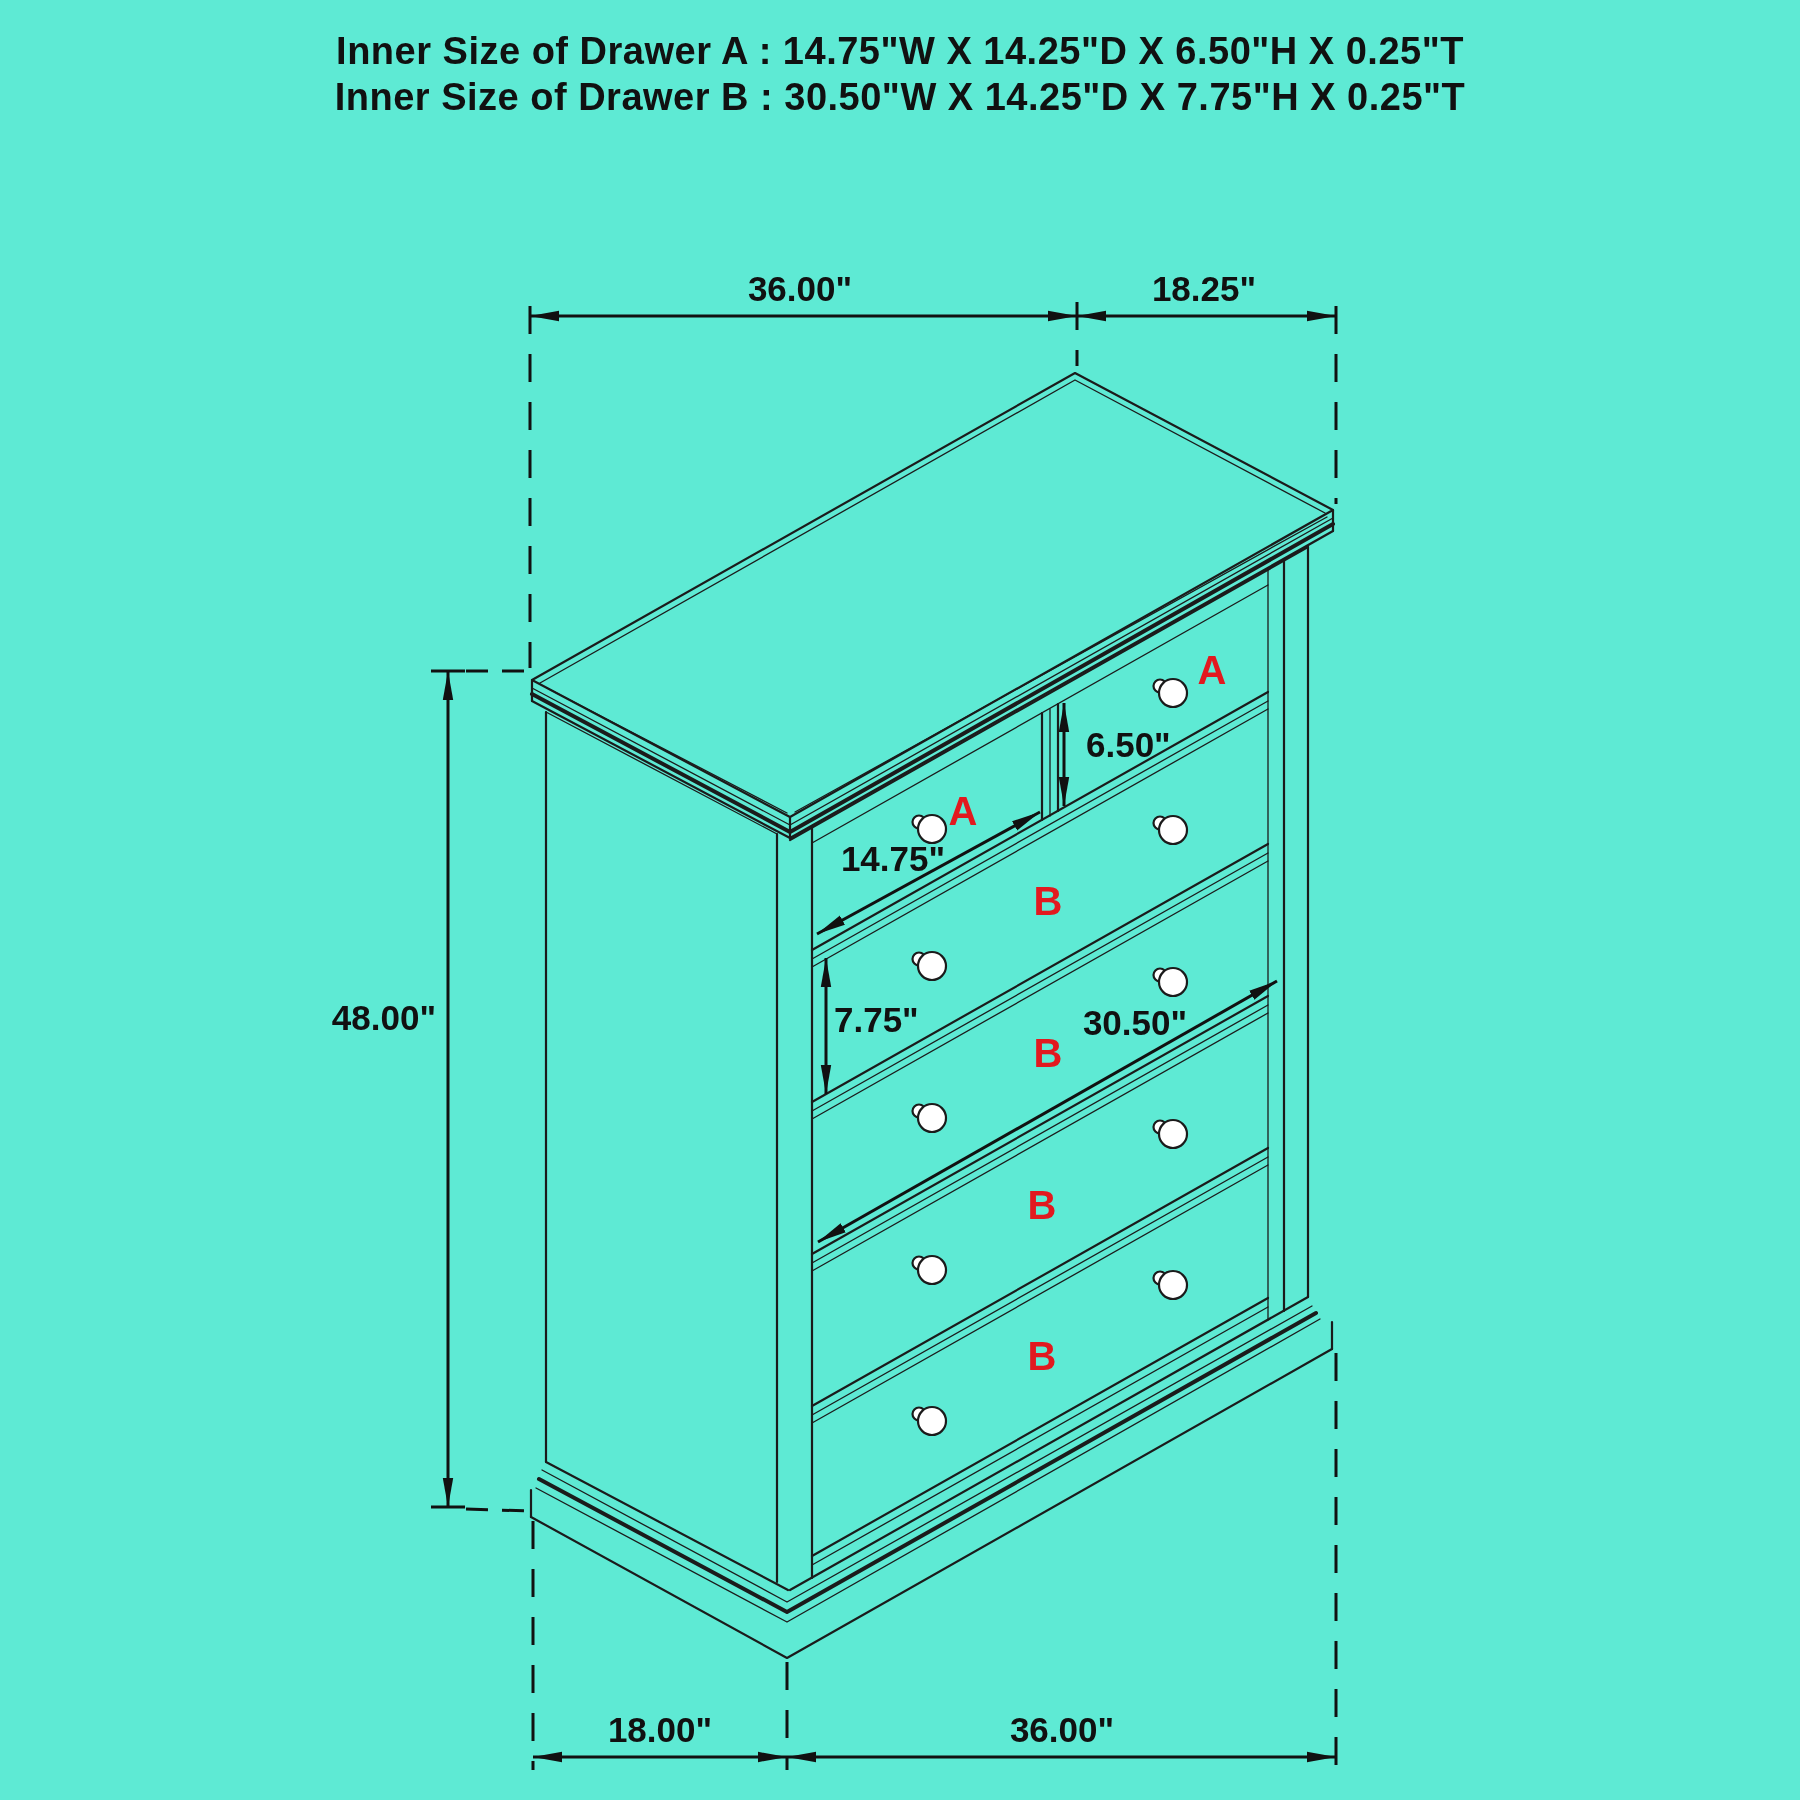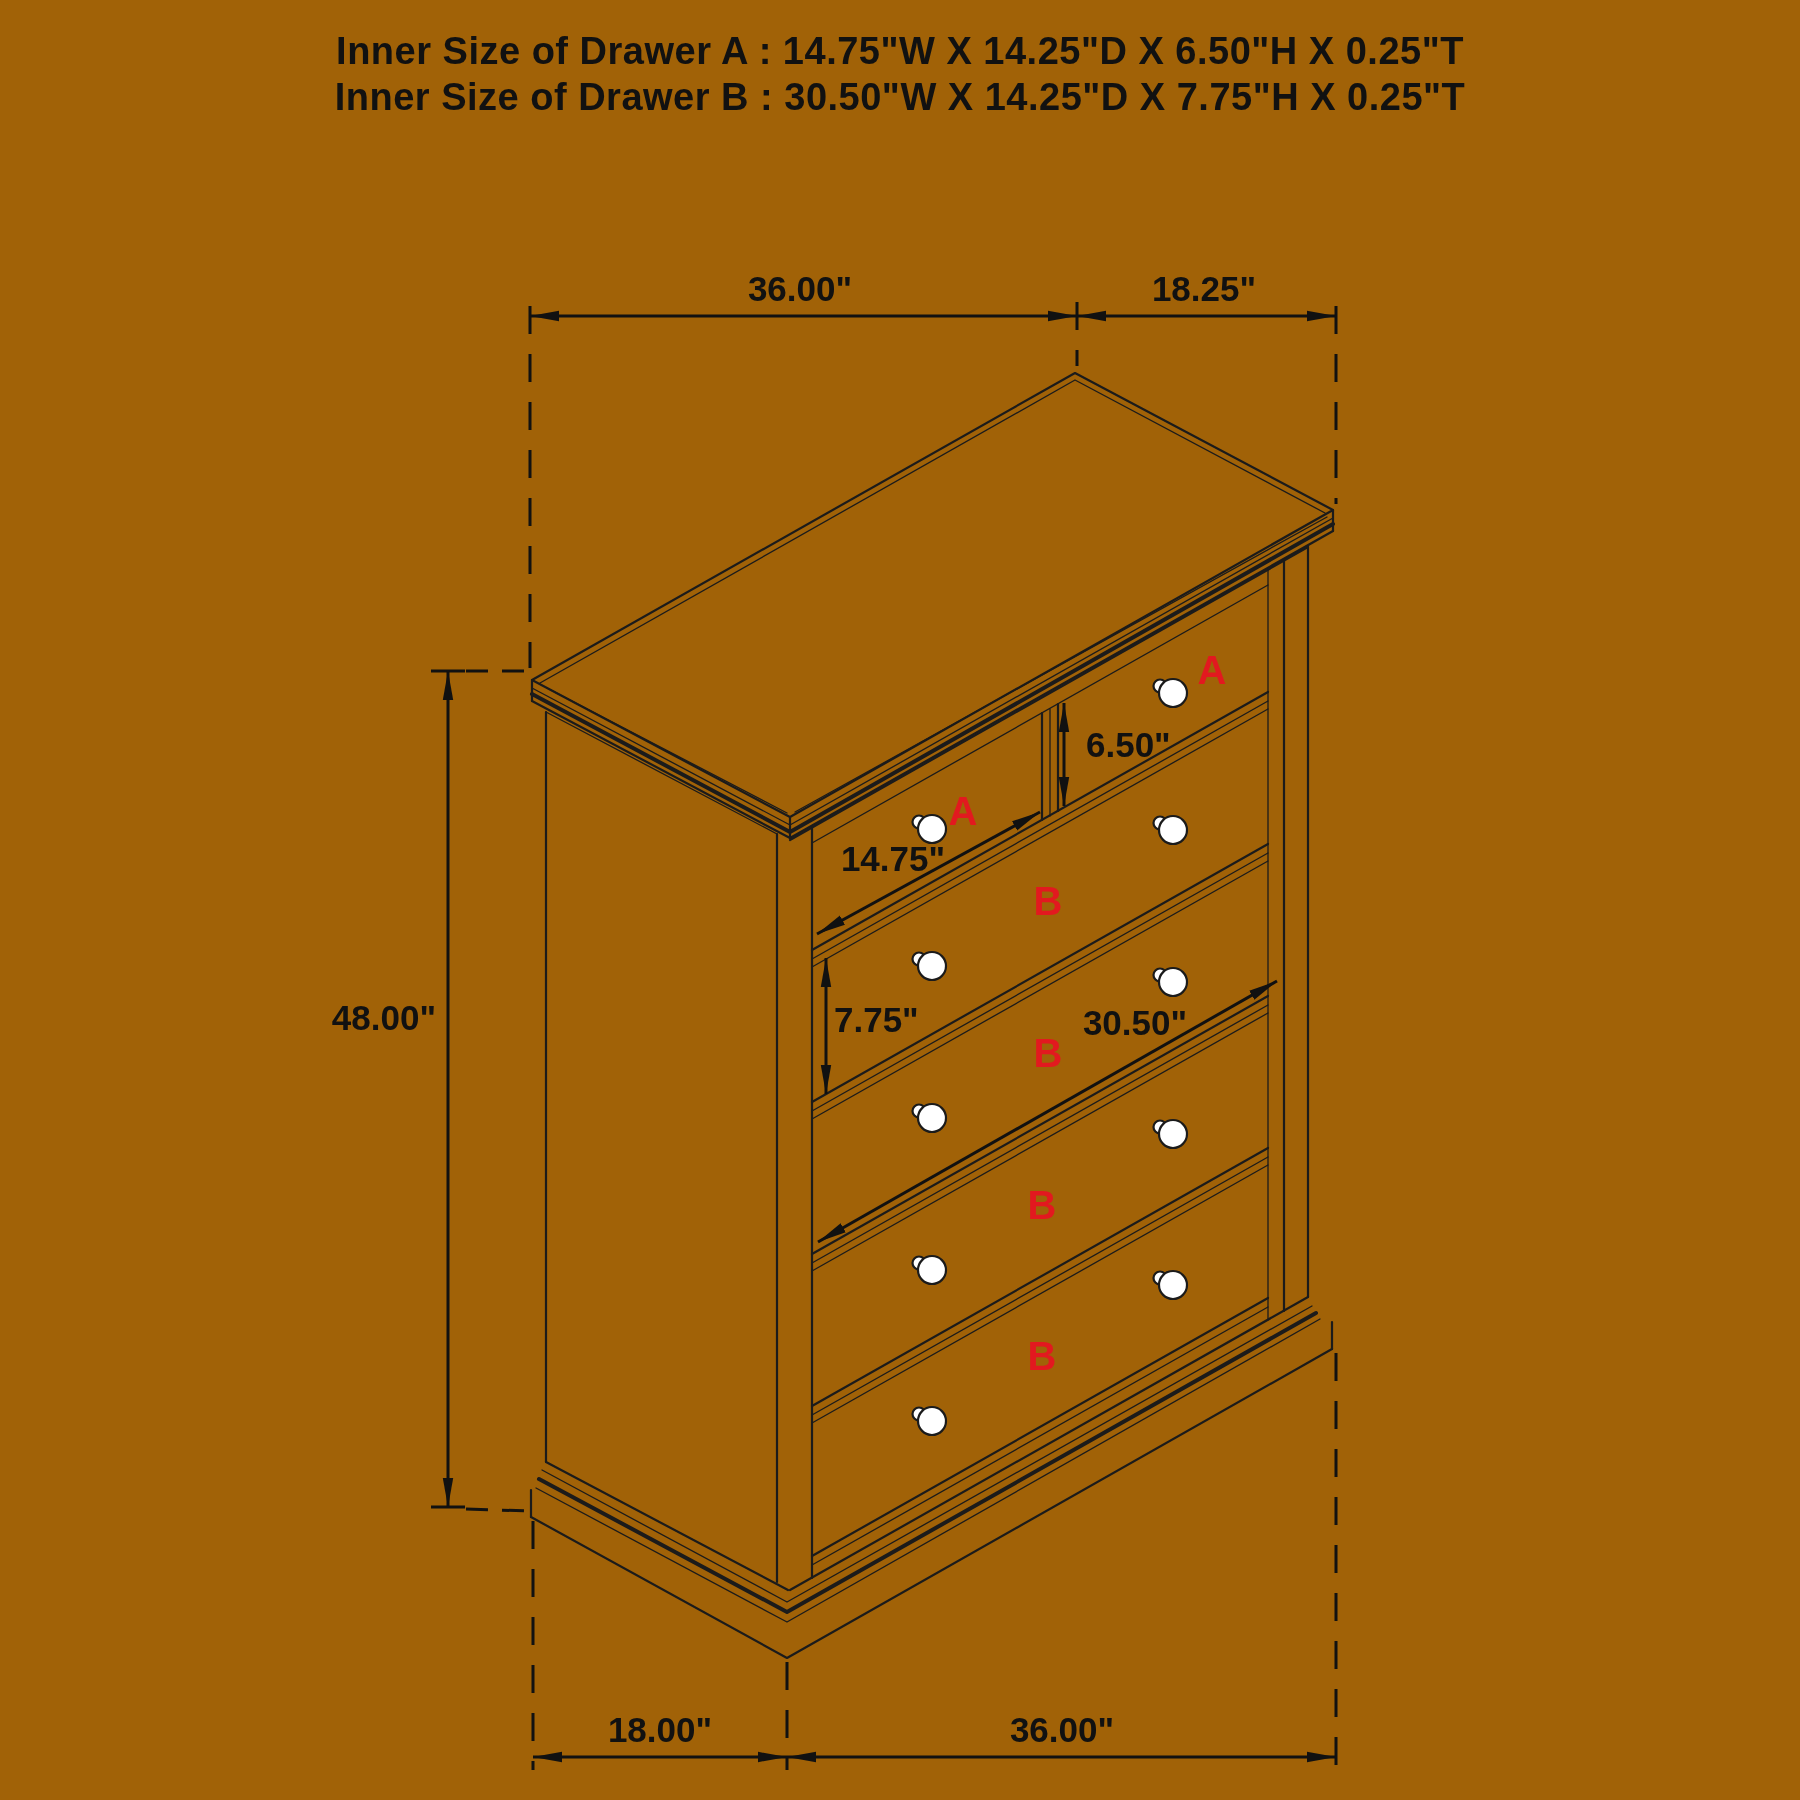--- a/index.html
+++ b/index.html
@@ -1,16 +1,16 @@
 <!DOCTYPE html>
 <html><head>
 <meta charset="utf-8">
 <style>
   html,body{margin:0;padding:0;background:#ffffff;}
-  .stage{position:relative;width:1800px;height:1800px;background:#a16207;
+  .stage{position:relative;width:1800px;height:1800px;background:#5eead4;
          font-family:"Liberation Sans", sans-serif;text-decoration:underline;}
   svg{display:block}
   
   .o  {fill:none;stroke:#1b1b1b;stroke-width:2.2;stroke-linecap:round;stroke-linejoin:round;}
   .t  {fill:none;stroke:#1b1b1b;stroke-width:1.3;stroke-linecap:round;stroke-linejoin:round;}
   .k  {fill:none;stroke:#1b1b1b;stroke-width:4;stroke-linecap:round;stroke-linejoin:round;}
   .dim{fill:none;stroke:#111;stroke-width:3;}
   .ext{fill:none;stroke:#111;stroke-width:3;stroke-dasharray:28 20;}
   .ext2{fill:none;stroke:#111;stroke-width:3;stroke-dasharray:22 14;}
   .tick{fill:none;stroke:#111;stroke-width:3;}

